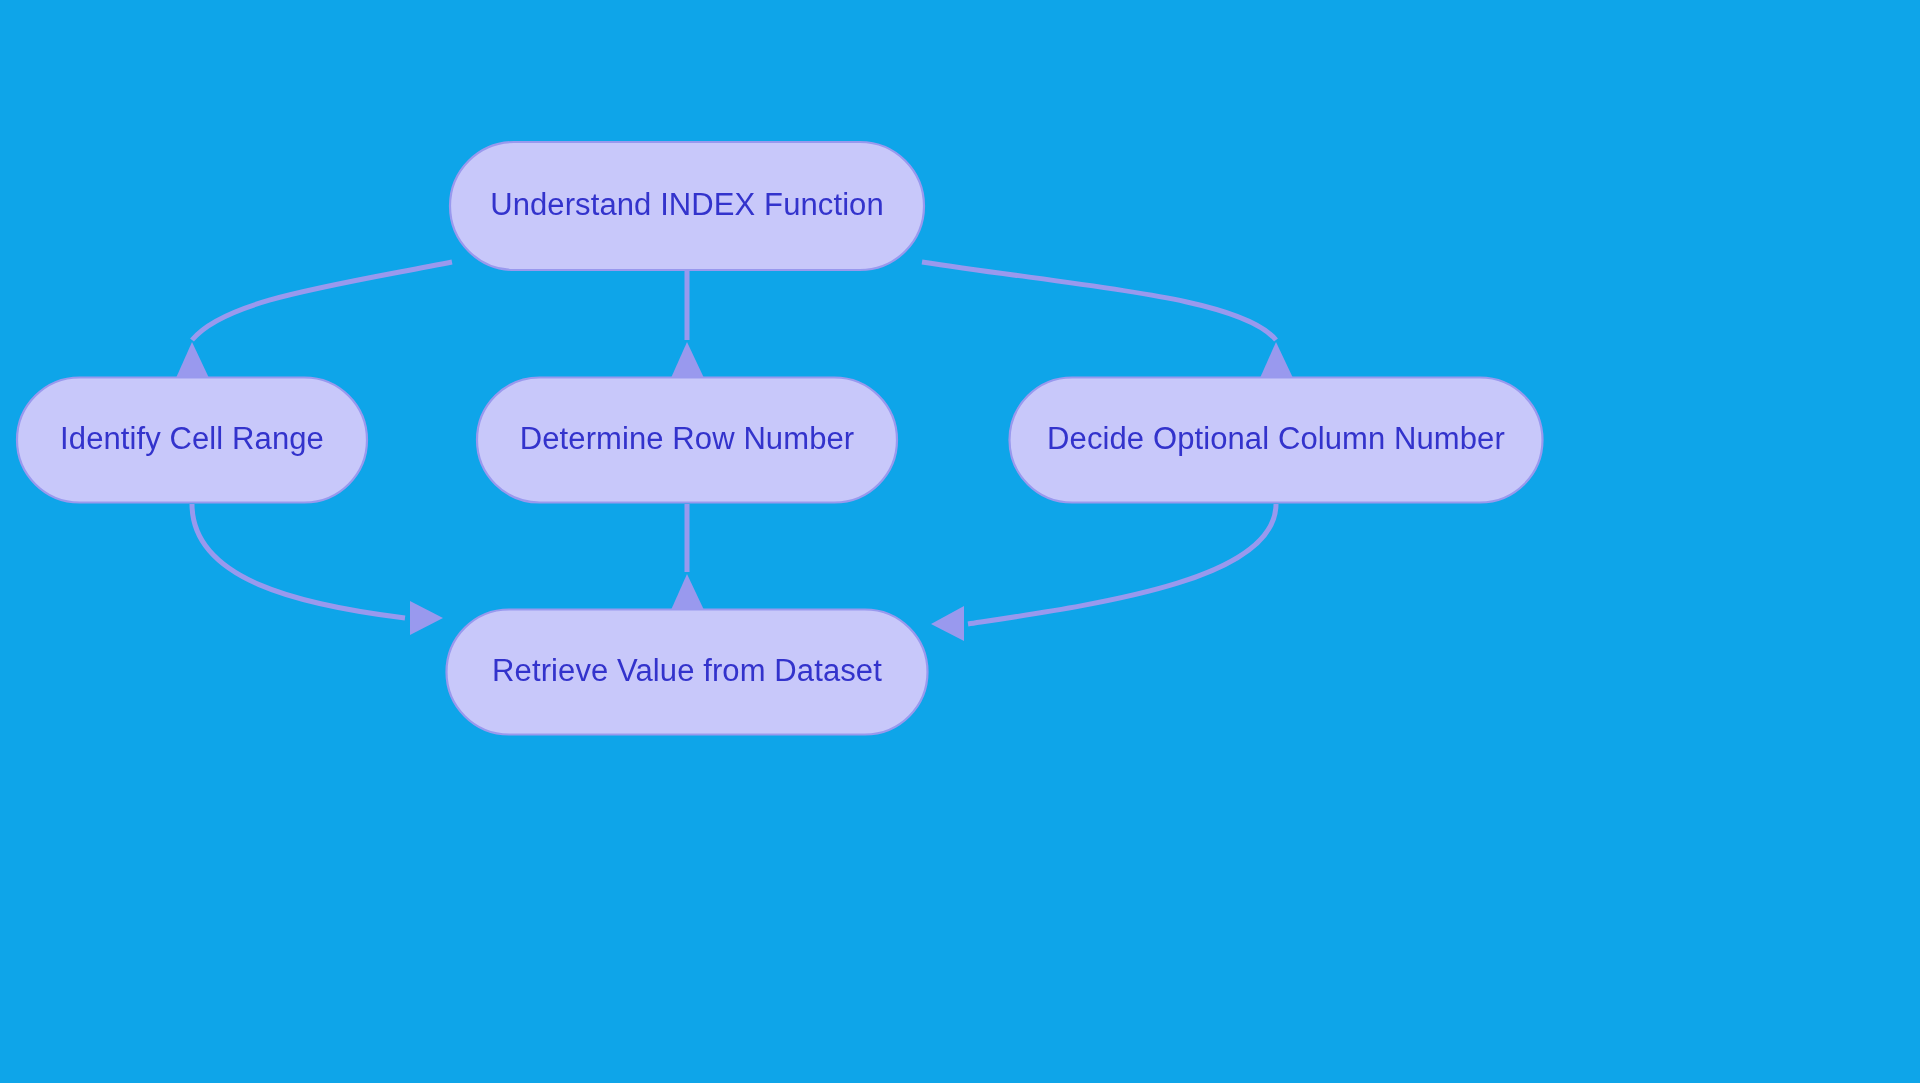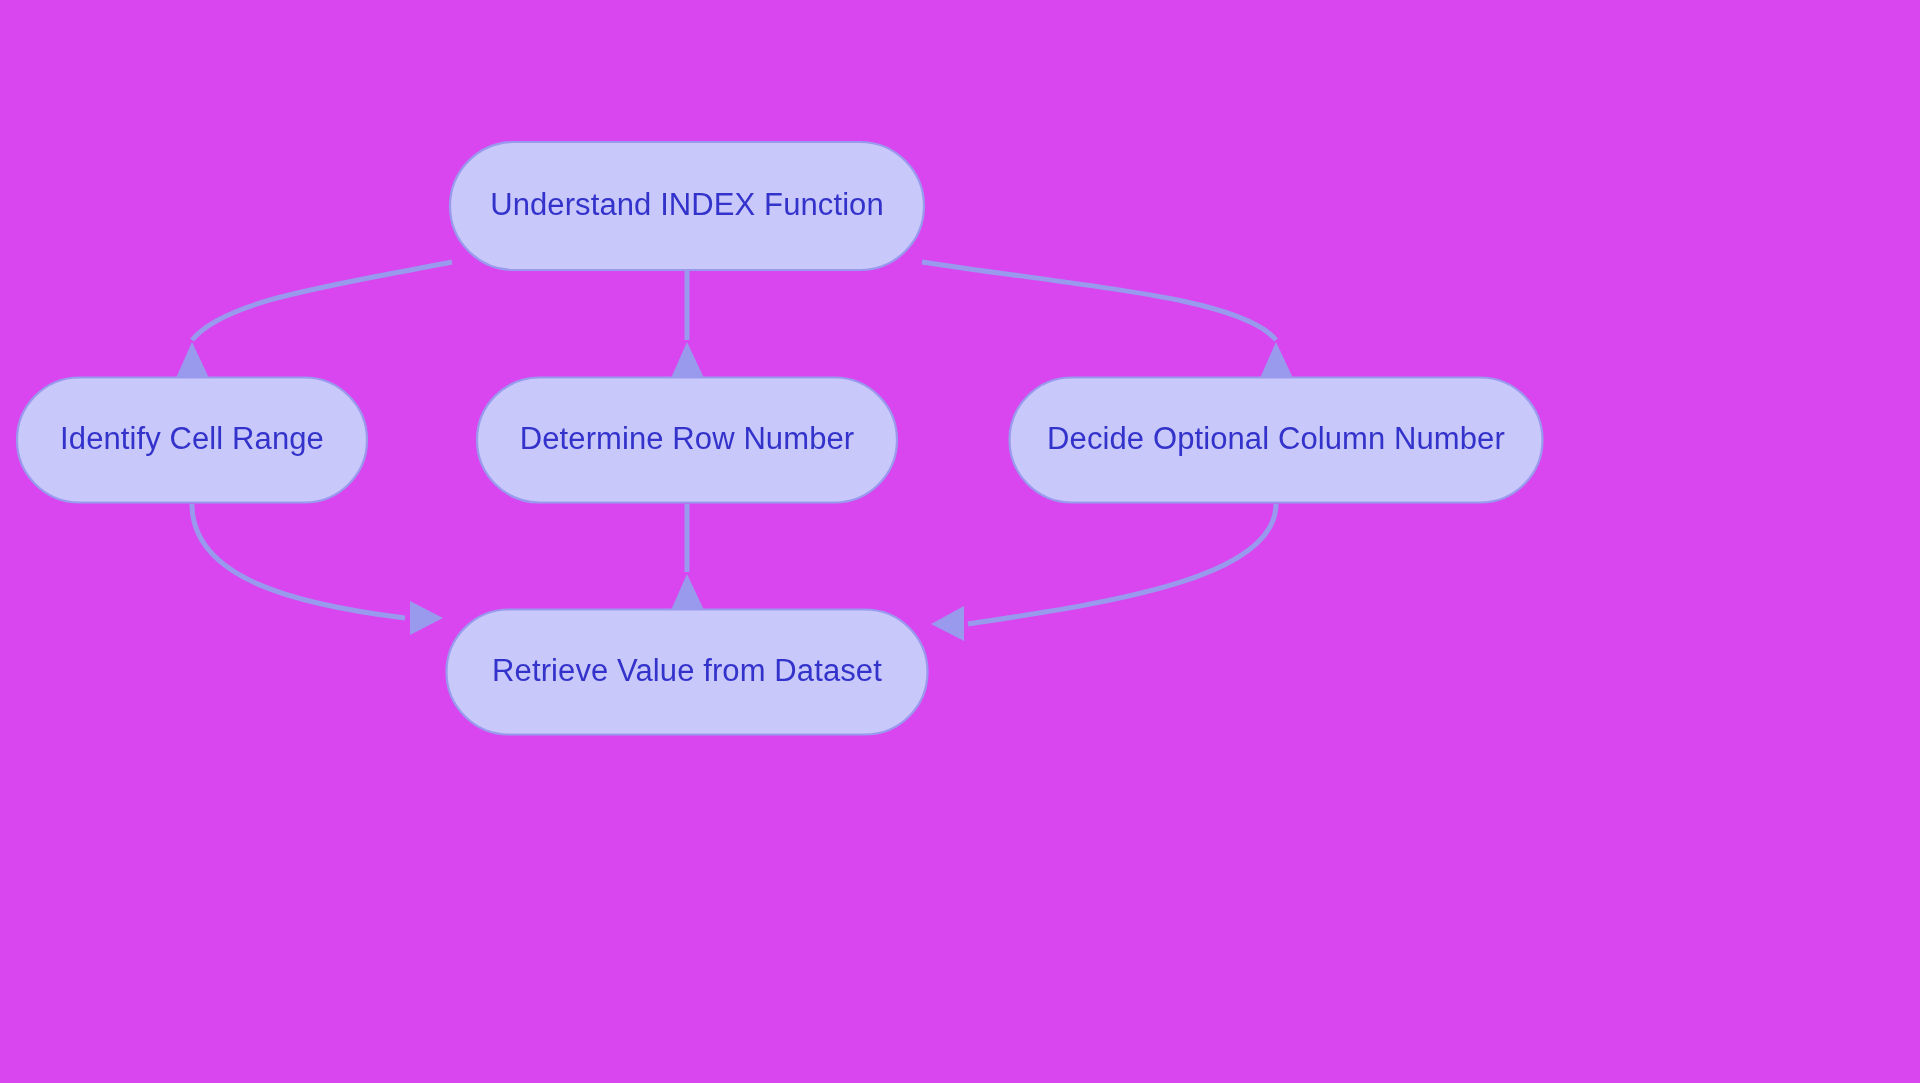--- a/index.html
+++ b/index.html
@@ -50,21 +50,21 @@
     stroke-linejoin: round;
   }
   .edge-arrowhead {
     fill: #9999ee;
     stroke: none;
   }
 </style>
 </head>
 <body>
 
-<div id="flowchart-root" style="background: #d946ef; text-align: right;">
+<div id="flowchart-root" style="background: #0ea5e9; text-align: right;">
   <svg id="flow-svg" viewBox="0 0 1920 1083" xmlns="http://www.w3.org/2000/svg">
 
     <g id="edges-layer">
 
       <g>
         <path class="edge-path" d="M 452,262 C 330,286 225,300 192,340" style="stroke: rgb(153, 153, 238);"></path>
         <polygon class="edge-arrowhead" points="176,378 209,378 192,342" style="fill: rgb(153, 153, 238);"></polygon>
       </g>
 
       <g>

